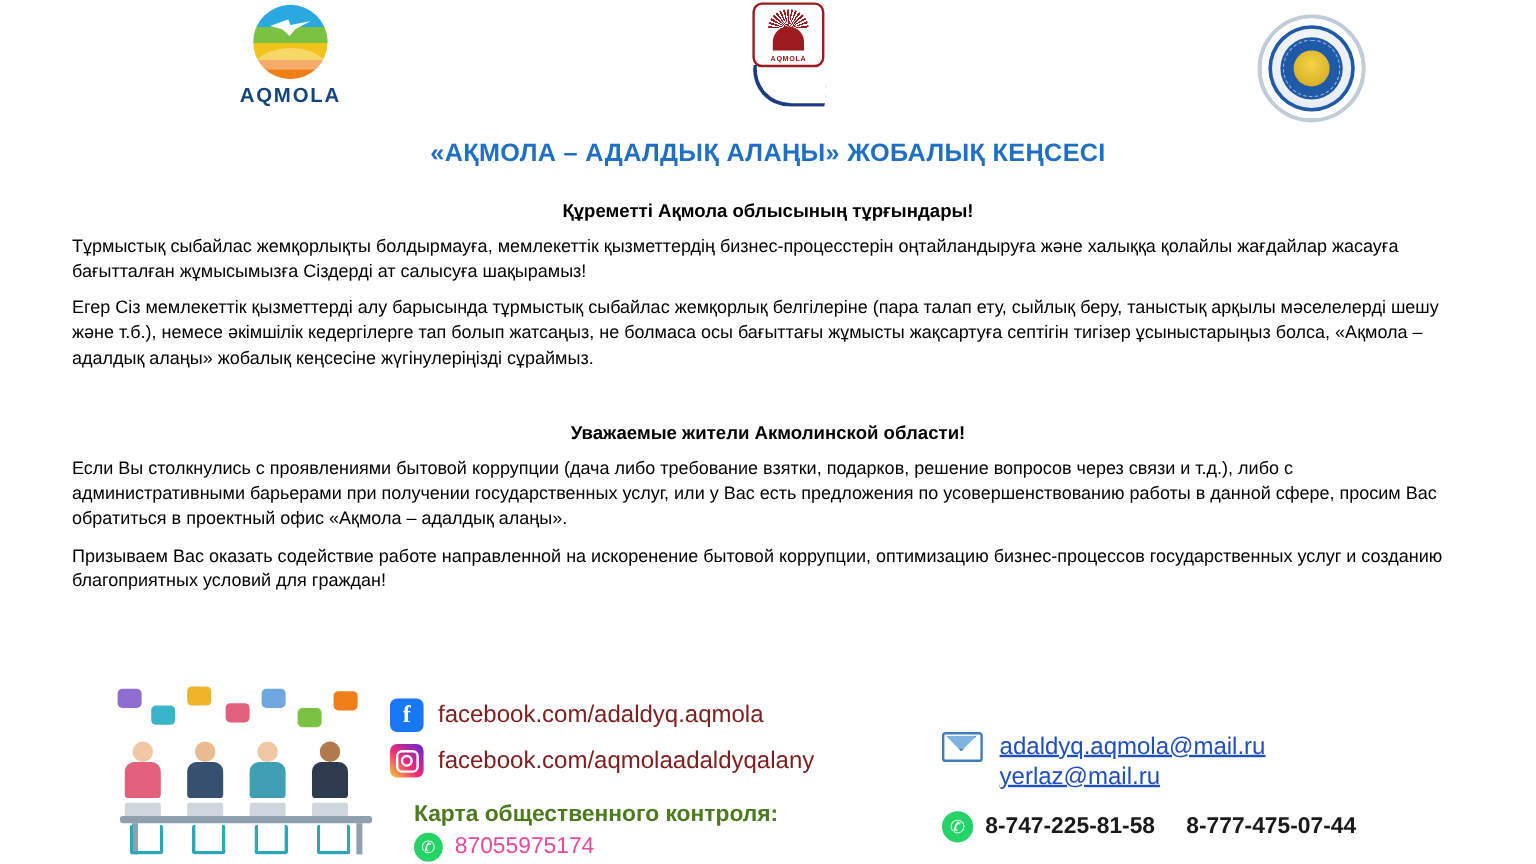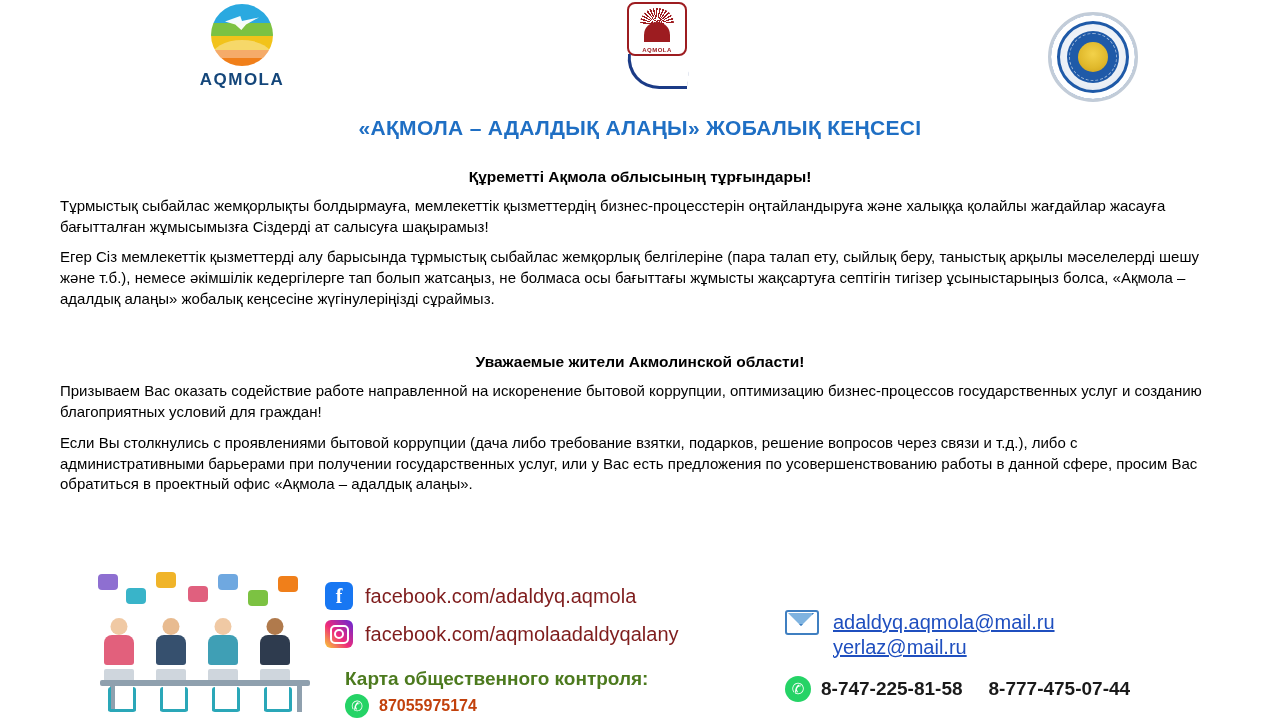--- a/index.html
+++ b/index.html
@@ -375,23 +375,23 @@
     background: #25D366;
     display: flex;
     align-items: center;
     justify-content: center;
     color: #fff;
     font-size: 14px;
     margin-right: 10px;
     flex: none;
   }
   .wa-text {
-    font-size: 16px;
-    font-weight: bold;
-    color: #c2410c;
+    font-size: 19px;
+    font-weight: normal;
+    color: #ec4899;
   }
 
   
   .contacts {
     position: absolute;
     left: 785px;
     bottom: 60px;
     width: 440px;
   }
   .mail-icon {
@@ -477,22 +477,22 @@
 
 <div class="content">
 
   <div class="subhead">Құреметті Ақмола облысының тұрғындары!</div>
   <div class="para">Тұрмыстық сыбайлас жемқорлықты болдырмауға, мемлекеттік қызметтердің бизнес-процесстерін оңтайландыруға және халыққа қолайлы жағдайлар жасауға бағытталған жұмысымызға Сіздерді ат салысуға шақырамыз!</div>
   <div class="para">Егер Сіз мемлекеттік қызметтерді алу барысында тұрмыстық сыбайлас жемқорлық белгілеріне (пара талап ету, сыйлық беру, таныстық арқылы мәселелерді шешу және т.б.), немесе әкімшілік кедергілерге тап болып жатсаңыз, не болмаса осы бағыттағы жұмысты жақсартуға септігін тигізер ұсыныстарыңыз болса, «Ақмола – адалдық алаңы» жобалық кеңсесіне жүгінулеріңізді сұраймыз.</div>
 
   <div class="gap"></div>
 
   <div class="subhead">Уважаемые жители Акмолинской области!</div>
+  <div class="para">Если Вы столкнулись с проявлениями бытовой коррупции (дача либо требование взятки, подарков, решение вопросов через связи и т.д.), либо с административными барьерами при получении государственных услуг, или у Вас есть предложения по усовершенствованию работы в данной сфере, просим Вас обратиться в проектный офис «Ақмола – адалдық алаңы».</div>
   <div class="para">Призываем Вас оказать содействие работе направленной на искоренение бытовой коррупции, оптимизацию бизнес-процессов государственных услуг и созданию благоприятных условий для граждан!</div>
-  <div class="para">Если Вы столкнулись с проявлениями бытовой коррупции (дача либо требование взятки, подарков, решение вопросов через связи и т.д.), либо с административными барьерами при получении государственных услуг, или у Вас есть предложения по усовершенствованию работы в данной сфере, просим Вас обратиться в проектный офис «Ақмола – адалдық алаңы».</div>
 
 </div>
 
 <div class="footer">
 
   <div class="people">
     <div class="bubble" style="left:6px;  top:2px;  background:#8e6fd1;"></div>
     <div class="bubble" style="left:34px; top:16px; background:#39b4c9;"></div>
     <div class="bubble" style="left:64px; top:0px;  background:#f0b429;"></div>
     <div class="bubble" style="left:96px; top:14px; background:#e0607e;"></div>

